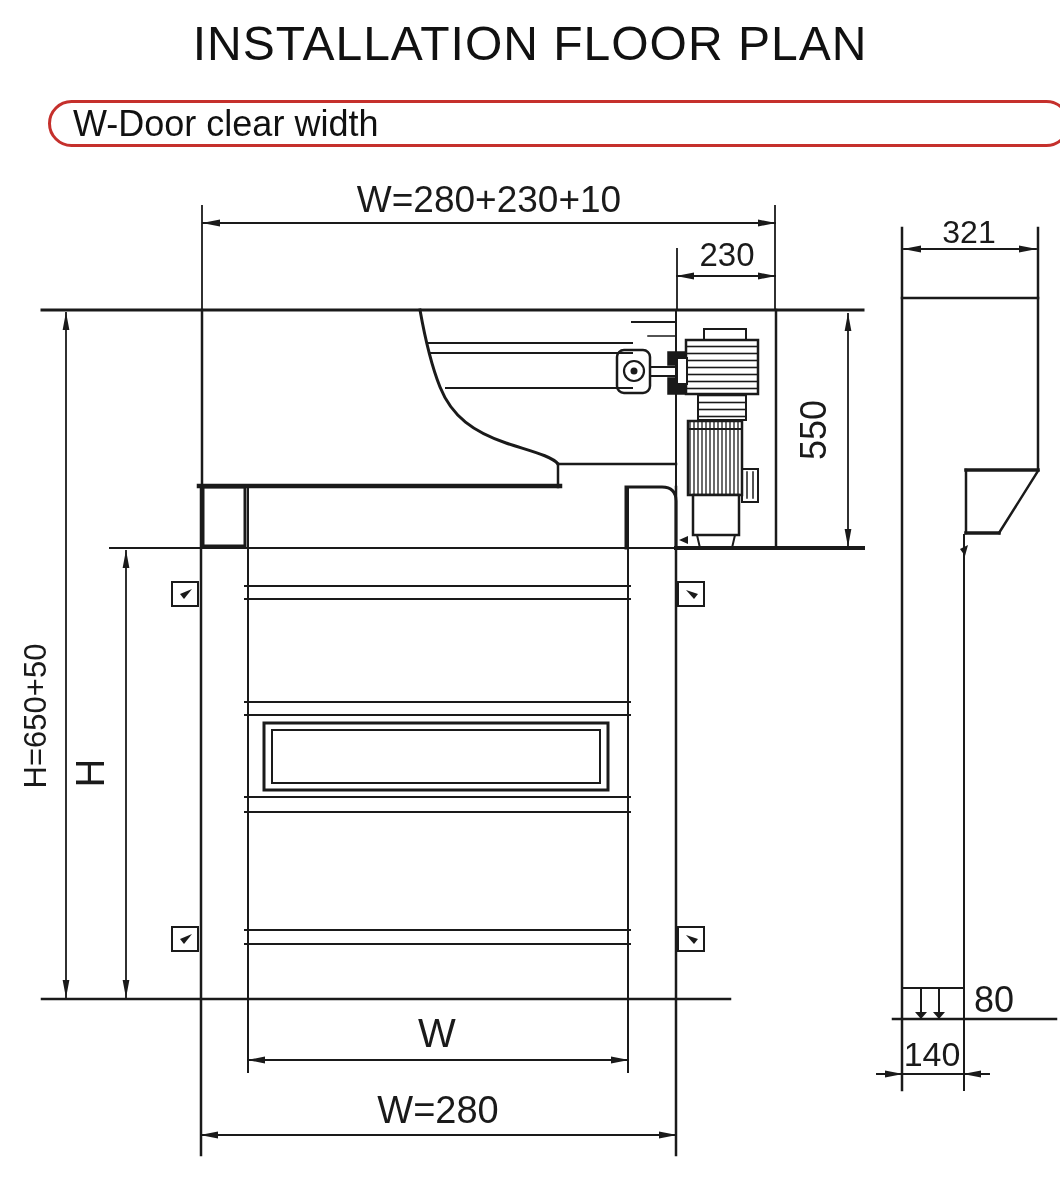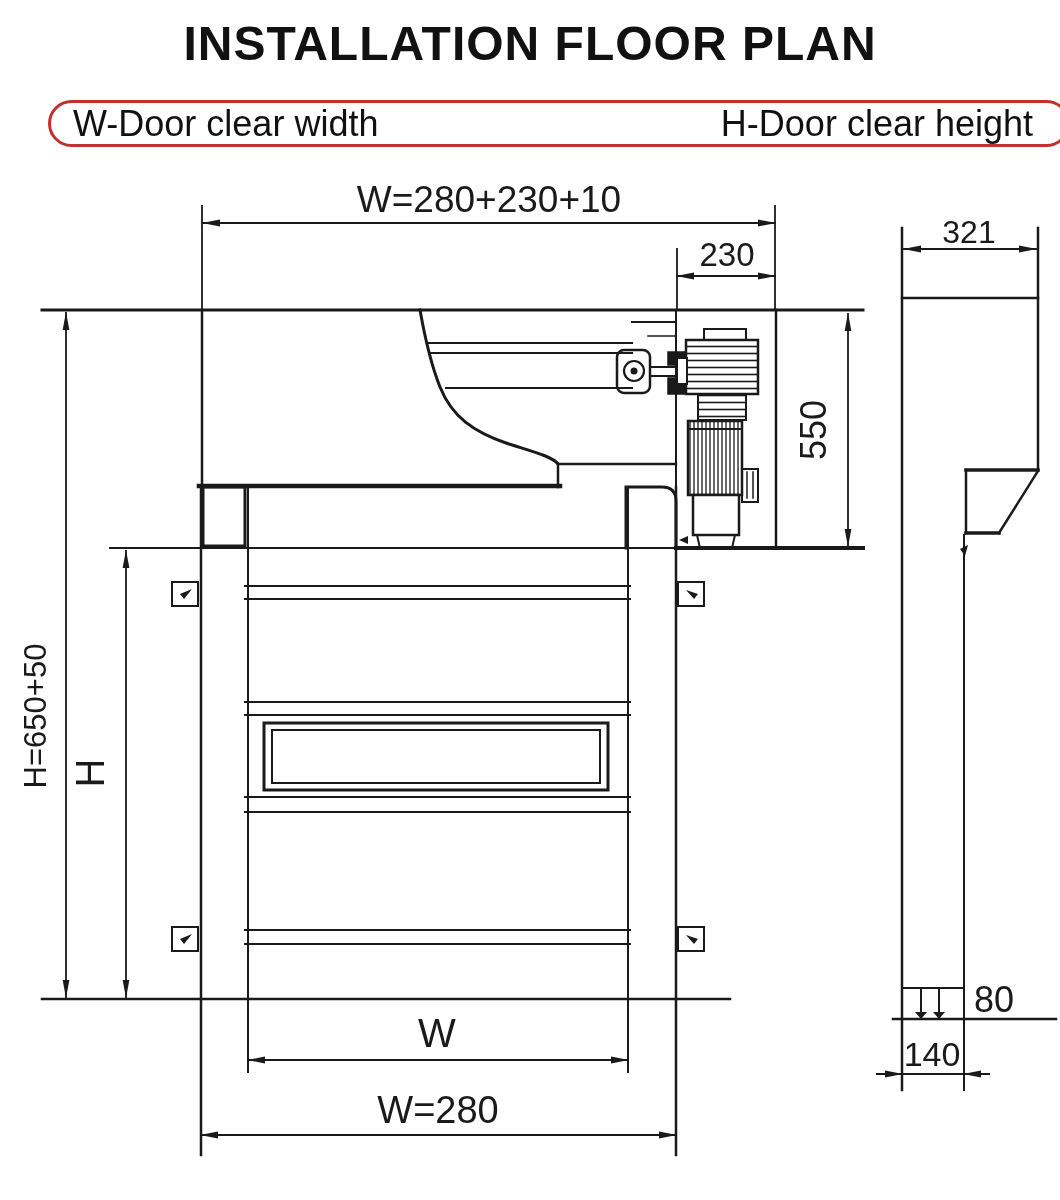--- a/index.html
+++ b/index.html
@@ -1,37 +1,36 @@
 <!DOCTYPE html>
 <html><head>
 <meta charset="utf-8">
 <style>
   html,body{margin:0;padding:0;background:#ffffff;}
   #page{position:relative;width:1060px;height:1200px;background:#ffffff;overflow:hidden;
         font-family:"Liberation Sans", sans-serif;}
   #title{position:absolute;top:16px;left:0;width:1060px;text-align:center;
-         font-size:48px;font-weight:700;letter-spacing:1px;color:#111111;}
+         font-size:48px;font-weight:400;letter-spacing:1px;color:#111111;}
   #legend{position:absolute;top:100px;left:48px;width:960px;height:41px;
           border:3px solid #c5302c;border-radius:24px;background:#ffffff;
           display:flex;align-items:center;justify-content:space-between;
           padding:0 34px 0 22px;box-sizing:content-box;}
   #legend span{font-size:36px;font-weight:400;color:#111111;white-space:nowrap;}
   #drawing{position:absolute;top:0;left:0;}
   text{font-family:"Liberation Sans", sans-serif;}
 </style>
 </head>
 <body>
 
 <div id="page">
 
   <div id="title">INSTALLATION FLOOR PLAN</div>
 
   <div id="legend">
     <span>W-Door clear width</span>
-    <span>H-Door clear height</span>
   </div>
 
   <svg id="drawing" width="1060" height="1200" viewBox="0 0 1060 1200">
     <defs>
       <marker id="arw" viewBox="0 0 18 8" refX="17" refY="4" markerWidth="18" markerHeight="8" markerUnits="userSpaceOnUse" orient="auto-start-reverse">
         <path d="M18,4 L0,0.6 L0,7.4 Z" fill="#1a1a1a"></path>
       </marker>
       <pattern id="vhatch" width="4" height="8" patternUnits="userSpaceOnUse">
         <line x1="2" y1="0" x2="2" y2="8" stroke="#1a1a1a" stroke-width="1.3"></line>
       </pattern>

